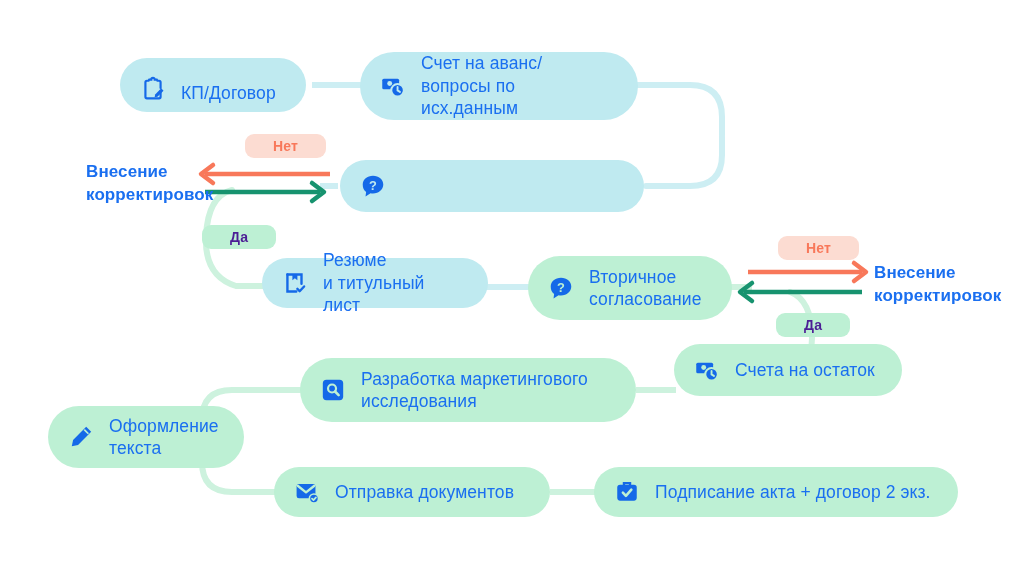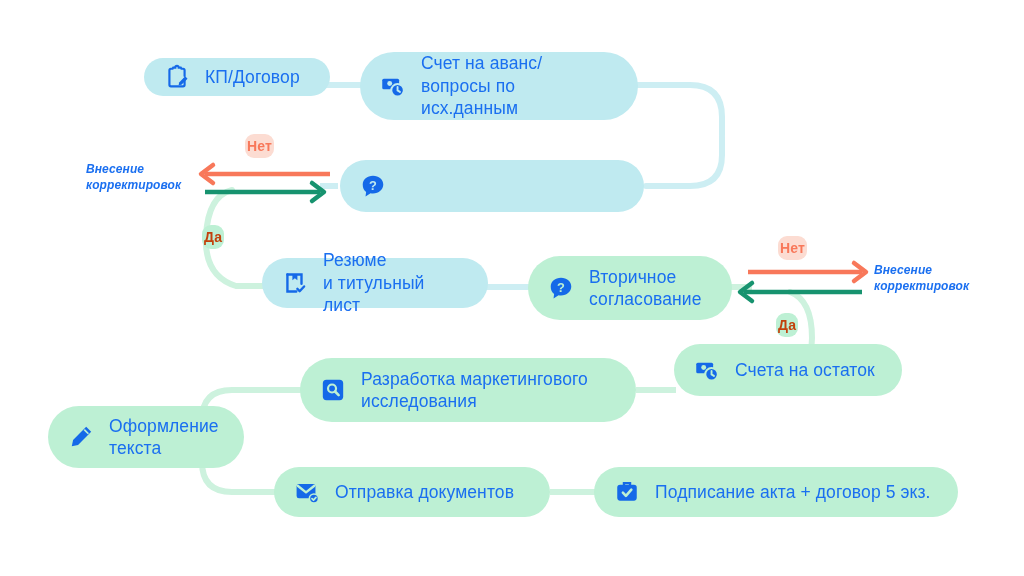--- a/index.html
+++ b/index.html
@@ -56,39 +56,38 @@
     line-height: 1.28;
     font-weight: 400;
     white-space: pre-line;
     letter-spacing: .1px;
   }
 
   
   .caption {
     position: absolute;
     color: #1a6ff0;
-    font-size: 12px;
+    font-size: 17px;
     font-weight: 700;
     line-height: 1.35;
     white-space: pre-line;
     letter-spacing: .1px;
-    font-style: italic;
   }
 
   
   .chip {
     position: absolute;
     border-radius: 9px;
-    padding: 4px 2px;
+    padding: 4px 28px;
     font-size: 14px;
     font-weight: 700;
     letter-spacing: .2px;
   }
   .chip.no  { background: #fcdcd2; color: #f8785a; }
-  .chip.yes { background: #bdf0d4; color: #c2410c; }
+  .chip.yes { background: #bdf0d4; color: #4c1d95; }
 </style>
 </head>
 <body>
 
 <div id="canvas">
 
   <svg id="wires" viewBox="0 0 1024 576" width="1024" height="576" fill="none">
 
     <path d="M312 85 H362" stroke="#cdeef3" stroke-width="6"></path>
 
@@ -120,21 +119,21 @@
     <path d="M205 192 H320" stroke="#17936f" stroke-width="4.5"></path>
     <path d="M312 183 L324 192 L312 201" stroke="#17936f" stroke-width="4.5" stroke-linecap="round" stroke-linejoin="round"></path>
 
     <path d="M748 272 H862" stroke="#f8785a" stroke-width="4.5"></path>
     <path d="M854 263 L866 272 L854 281" stroke="#f8785a" stroke-width="4.5" stroke-linecap="round" stroke-linejoin="round"></path>
 
     <path d="M862 292 H744" stroke="#17936f" stroke-width="4.5"></path>
     <path d="M752 283 L740 292 L752 301" stroke="#17936f" stroke-width="4.5" stroke-linecap="round" stroke-linejoin="round"></path>
   </svg>
 
-  <div class="node blue" style="left:144px; top:58px; width:186px; height:38px;">
+  <div class="node blue" style="left:120px; top:58px; width:186px; height:54px;align-items:flex-end;">
     <span class="ico">
       <svg viewBox="0 0 24 24" width="26" height="26">
         <path d="M8.4 3.3h2.0a1.6 1.6 0 0 1 3.2 0h2.0" stroke="#1569e8" stroke-width="2" fill="none" stroke-linecap="round"></path>
         <path d="M16 4.4h1.6a1.4 1.4 0 0 1 1.4 1.4V11" stroke="#1569e8" stroke-width="2" fill="none" stroke-linecap="round"></path>
         <path d="M19 14v5.2a1.4 1.4 0 0 1-1.4 1.4H6.4A1.4 1.4 0 0 1 5 19.2V5.8a1.4 1.4 0 0 1 1.4-1.4H8" stroke="#1569e8" stroke-width="2" fill="none" stroke-linecap="round"></path>
         <path d="M19.6 11.4l2.1 2.1-5.6 5.6-2.6.5.5-2.6z" fill="#1569e8"></path>
       </svg>
     </span>
     <span class="lbl">КП/Договор</span>
   </div>
@@ -234,21 +233,21 @@
   </div>
 
   <div class="node green" style="left:594px; top:467px; width:364px; height:50px;">
     <span class="ico">
       <svg viewBox="0 0 24 24" width="26" height="26">
         <path d="M9.2 5.2V3.8h5.6v1.4" stroke="#1569e8" stroke-width="2.2" fill="none" stroke-linecap="round"></path>
         <rect x="3" y="5.4" width="18" height="14.6" rx="2.6" fill="#1569e8"></rect>
         <path d="M8.2 12.6l2.8 2.9 5.0-5.6" stroke="#bdf0d4" stroke-width="2.4" fill="none" stroke-linecap="round" stroke-linejoin="round"></path>
       </svg>
     </span>
-    <span class="lbl">Подписание акта + договор 5 экз.</span>
+    <span class="lbl">Подписание акта + договор 2 экз.</span>
   </div>
 
   <div class="caption" style="left:86px; top:161px; width:120px;">Внесение
 корректировок</div>
 
   <div class="caption" style="left:874px; top:262px; width:130px;">Внесение
 корректировок</div>
 
   <div class="chip no" style="left:245px; top:134px;">Нет</div>
   <div class="chip yes" style="left:202px; top:225px;">Да</div>

